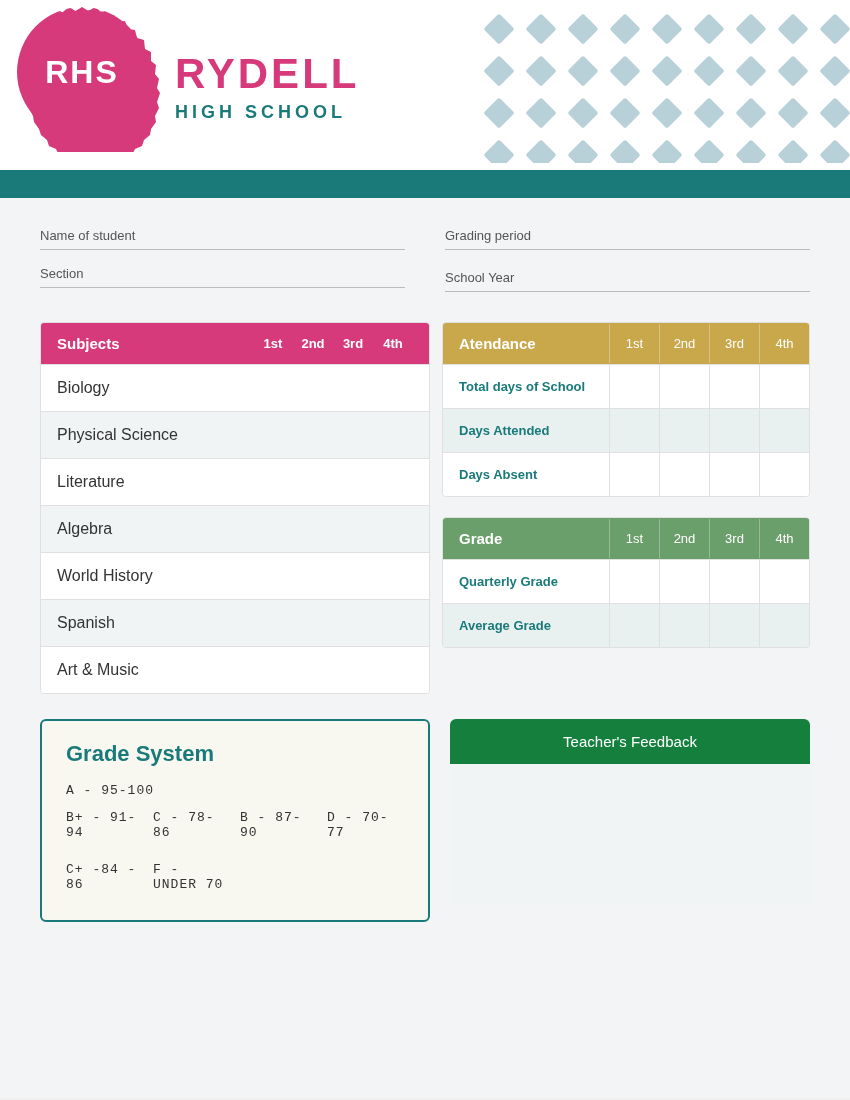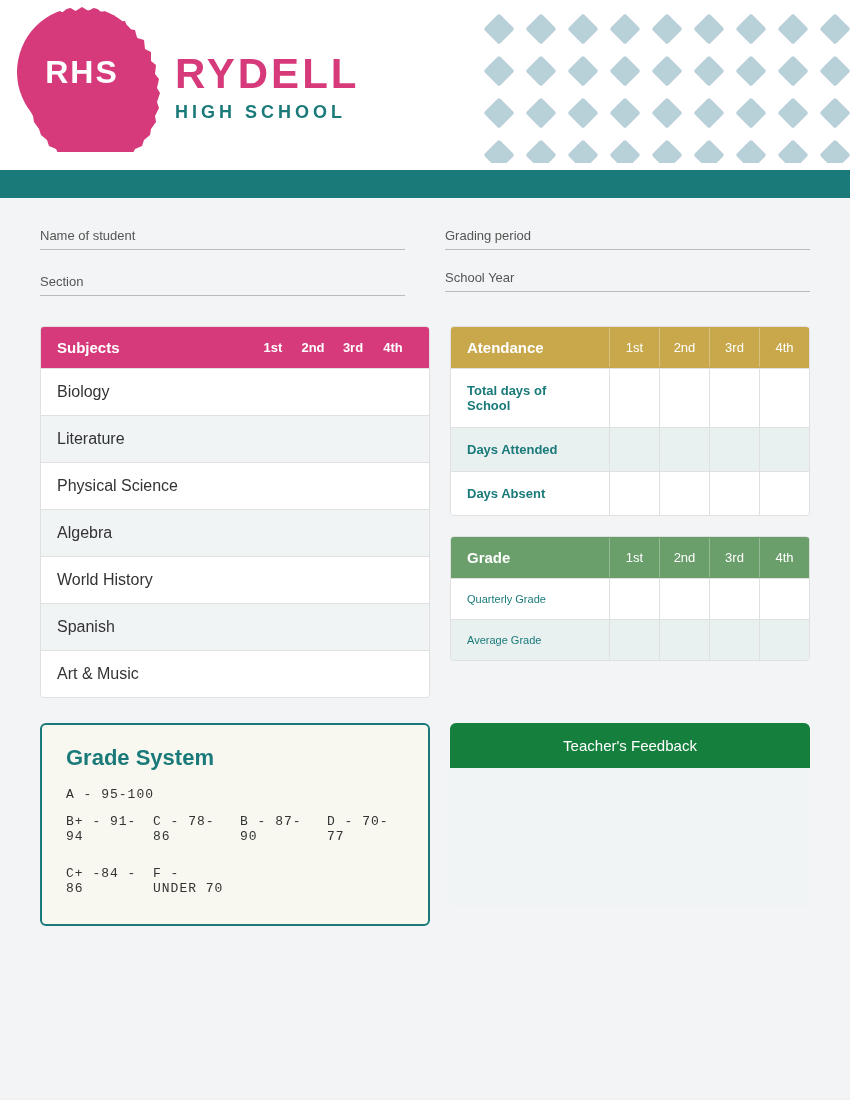--- a/index.html
+++ b/index.html
@@ -129,21 +129,21 @@
     .info-label {
       font-size: 13px;
       color: #555;
       padding-bottom: 6px;
       border-bottom: 1px solid #bbb;
     }
 
     
     .tables-row {
       display: flex;
-      gap: 20px;
+      gap: 12px;
       margin-bottom: 25px;
     }
 
     
     .subjects-table {
       flex: 0 0 390px;
       border: 1px solid #e0e0e0;
       border-radius: 4px;
       overflow: hidden;
     }
@@ -274,23 +274,23 @@
       background: white;
     }
 
     .grade-row:nth-child(even) {
       background: #e8f0f0;
     }
 
     .grade-row-label {
       flex: 1;
       padding: 14px 16px;
-      font-size: 11px;
+      font-size: 13px;
       color: #1a7a7a;
-      font-weight: 400;
+      font-weight: 700;
     }
 
     
     .bottom-row {
       display: flex;
       gap: 20px;
       margin-top: 10px;
     }
 
     .grade-system-box {
@@ -377,21 +377,21 @@
     <div class="school-subtitle">HIGH SCHOOL</div>
   </div>
 </div>
 
 <div class="teal-bar"></div>
 
 <div class="content">
 
   <div class="student-info-row">
     <div style="flex:1;">
-      <div class="info-field" style="margin-bottom:24px;">
+      <div class="info-field" style="margin-bottom:16px;">
         <div class="info-label">Name of student</div>
       </div>
       <div class="info-field">
         <div class="info-label">Section</div>
       </div>
     </div>
     <div style="flex:1;">
       <div class="info-field" style="margin-bottom:20px;">
         <div class="info-label">Grading period</div>
       </div>
@@ -414,28 +414,28 @@
 
       <div id="subject-rows-container">
           <div class="subject-row">
             <span style="flex:1;">Biology</span>
     <span style="width:40px;"></span>
     <span style="width:40px;"></span>
     <span style="width:40px;"></span>
     <span style="width:40px;"></span>
           </div>
           <div class="subject-row">
+            <span style="flex:1;">Physical Science</span>
+    <span style="width:40px;"></span>
+    <span style="width:40px;"></span>
+    <span style="width:40px;"></span>
+    <span style="width:40px;"></span>
+          </div>
+          <div class="subject-row">
             <span style="flex:1;">Literature</span>
-    <span style="width:40px;"></span>
-    <span style="width:40px;"></span>
-    <span style="width:40px;"></span>
-    <span style="width:40px;"></span>
-          </div>
-          <div class="subject-row">
-            <span style="flex:1;">Physical Science</span>
     <span style="width:40px;"></span>
     <span style="width:40px;"></span>
     <span style="width:40px;"></span>
     <span style="width:40px;"></span>
           </div>
           <div class="subject-row">
             <span style="flex:1;">Algebra</span>
     <span style="width:40px;"></span>
     <span style="width:40px;"></span>
     <span style="width:40px;"></span>

